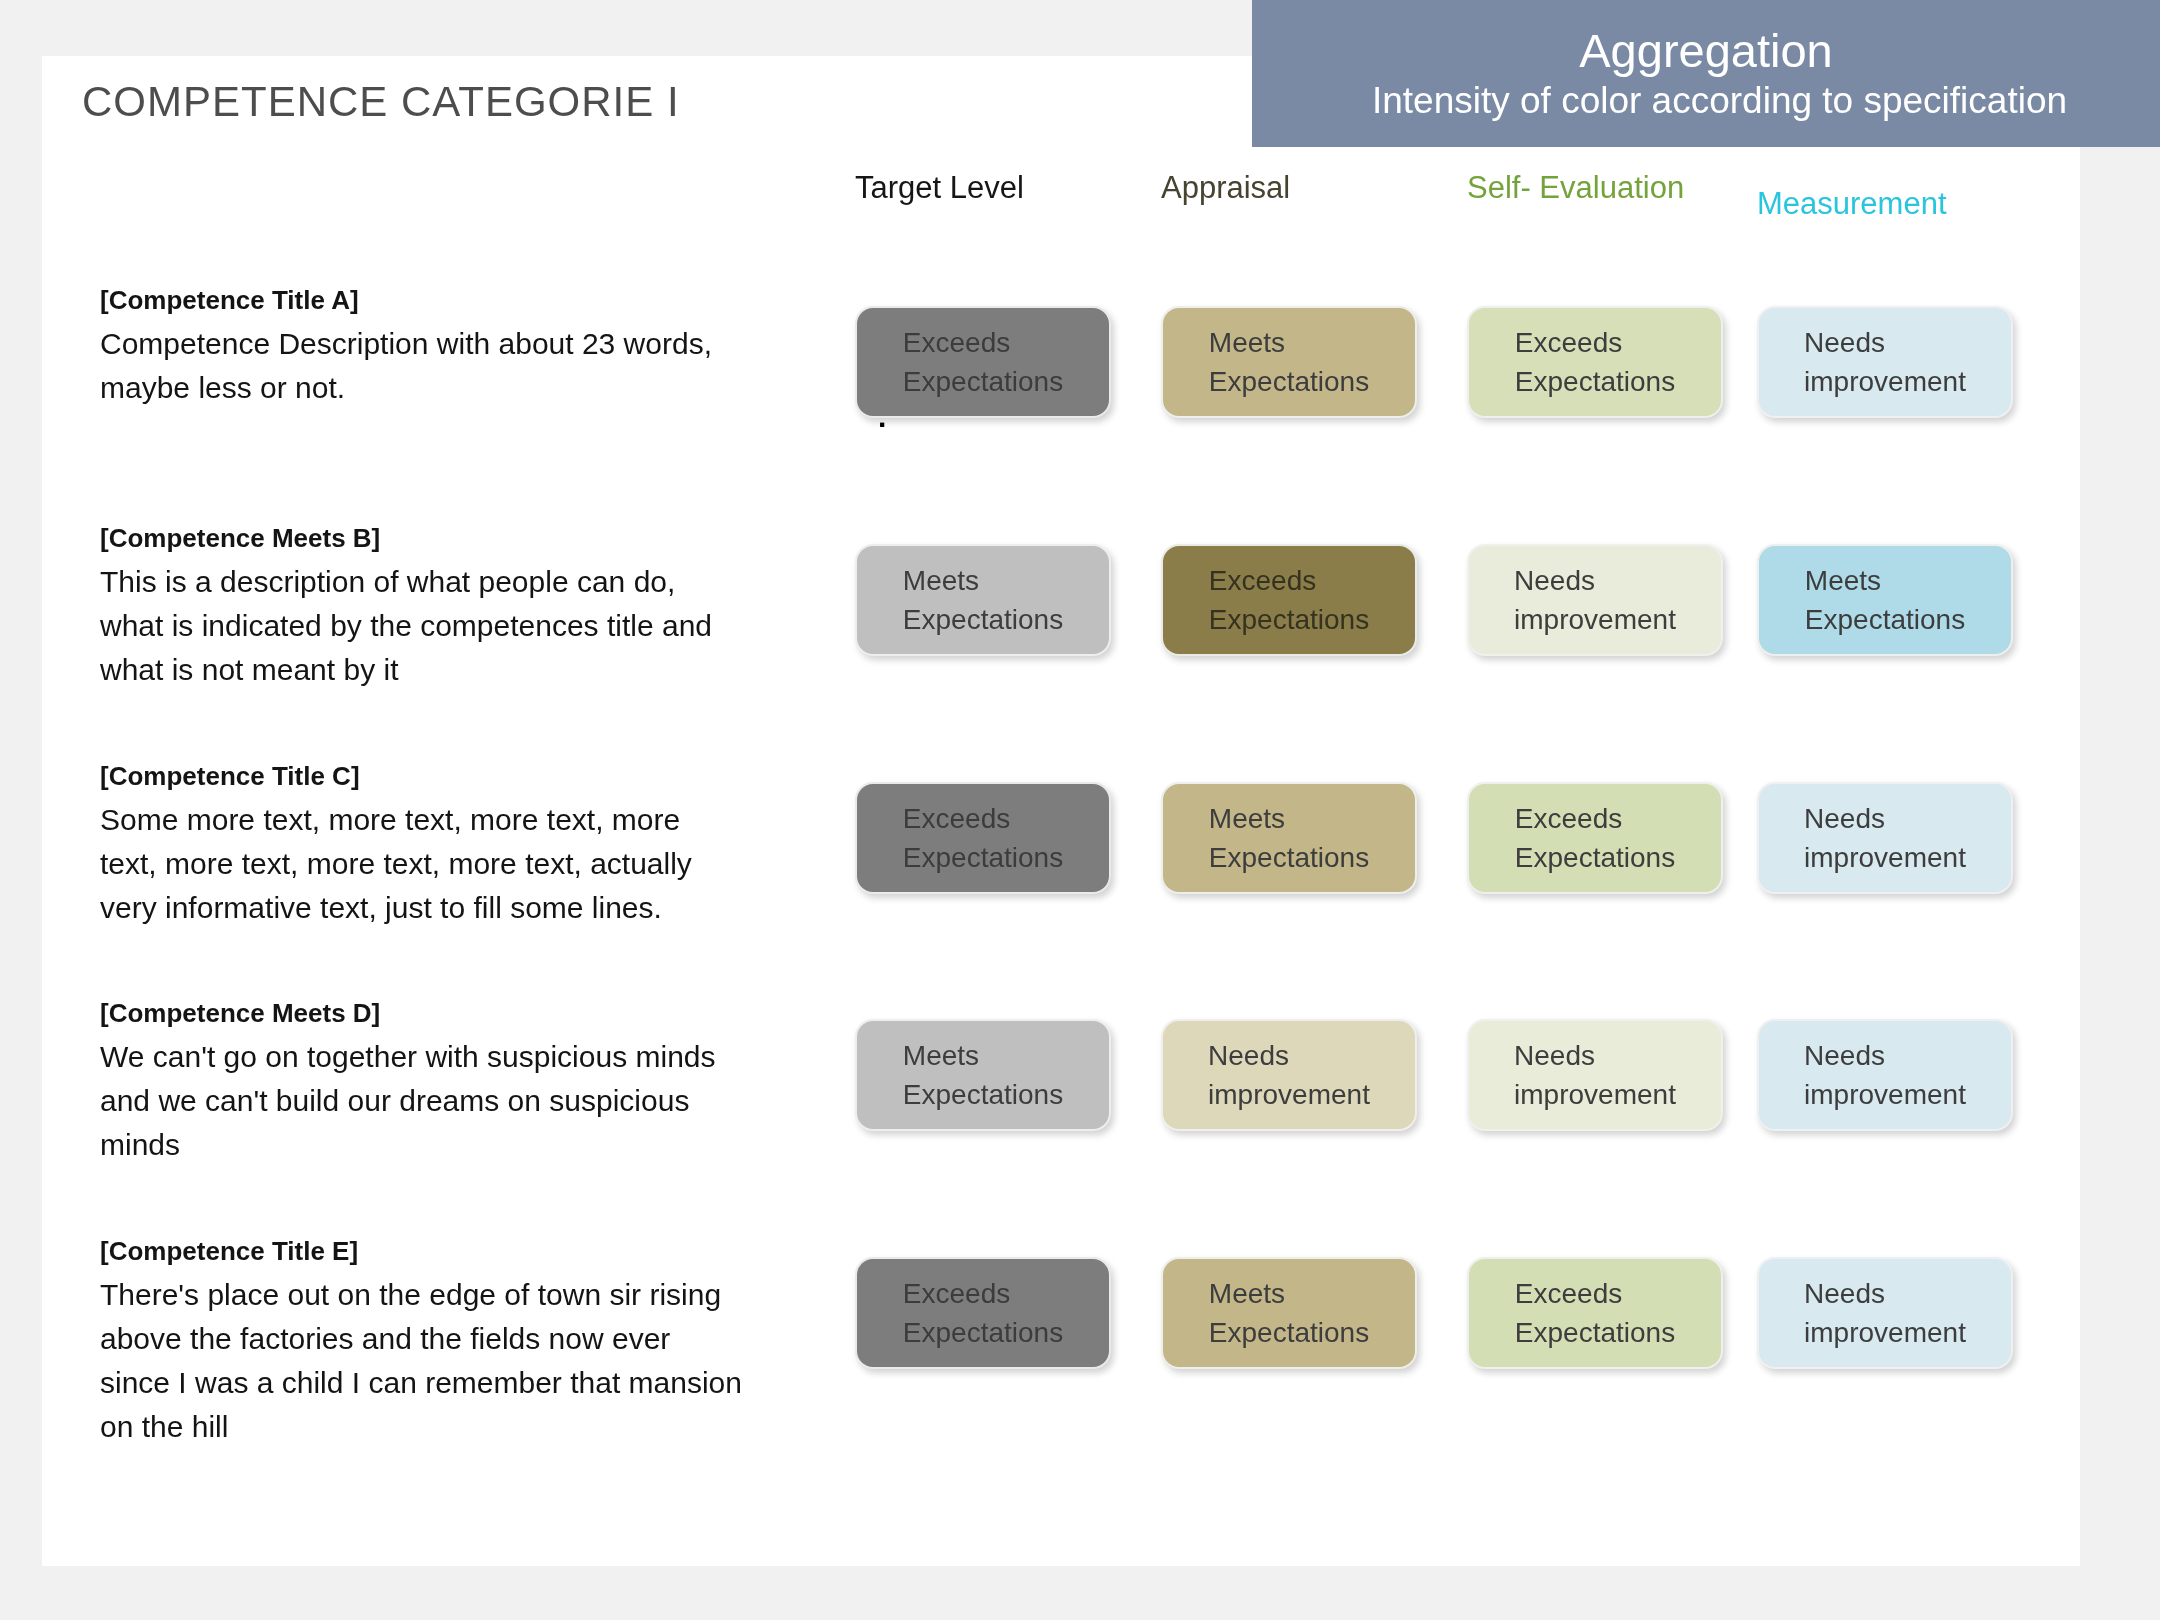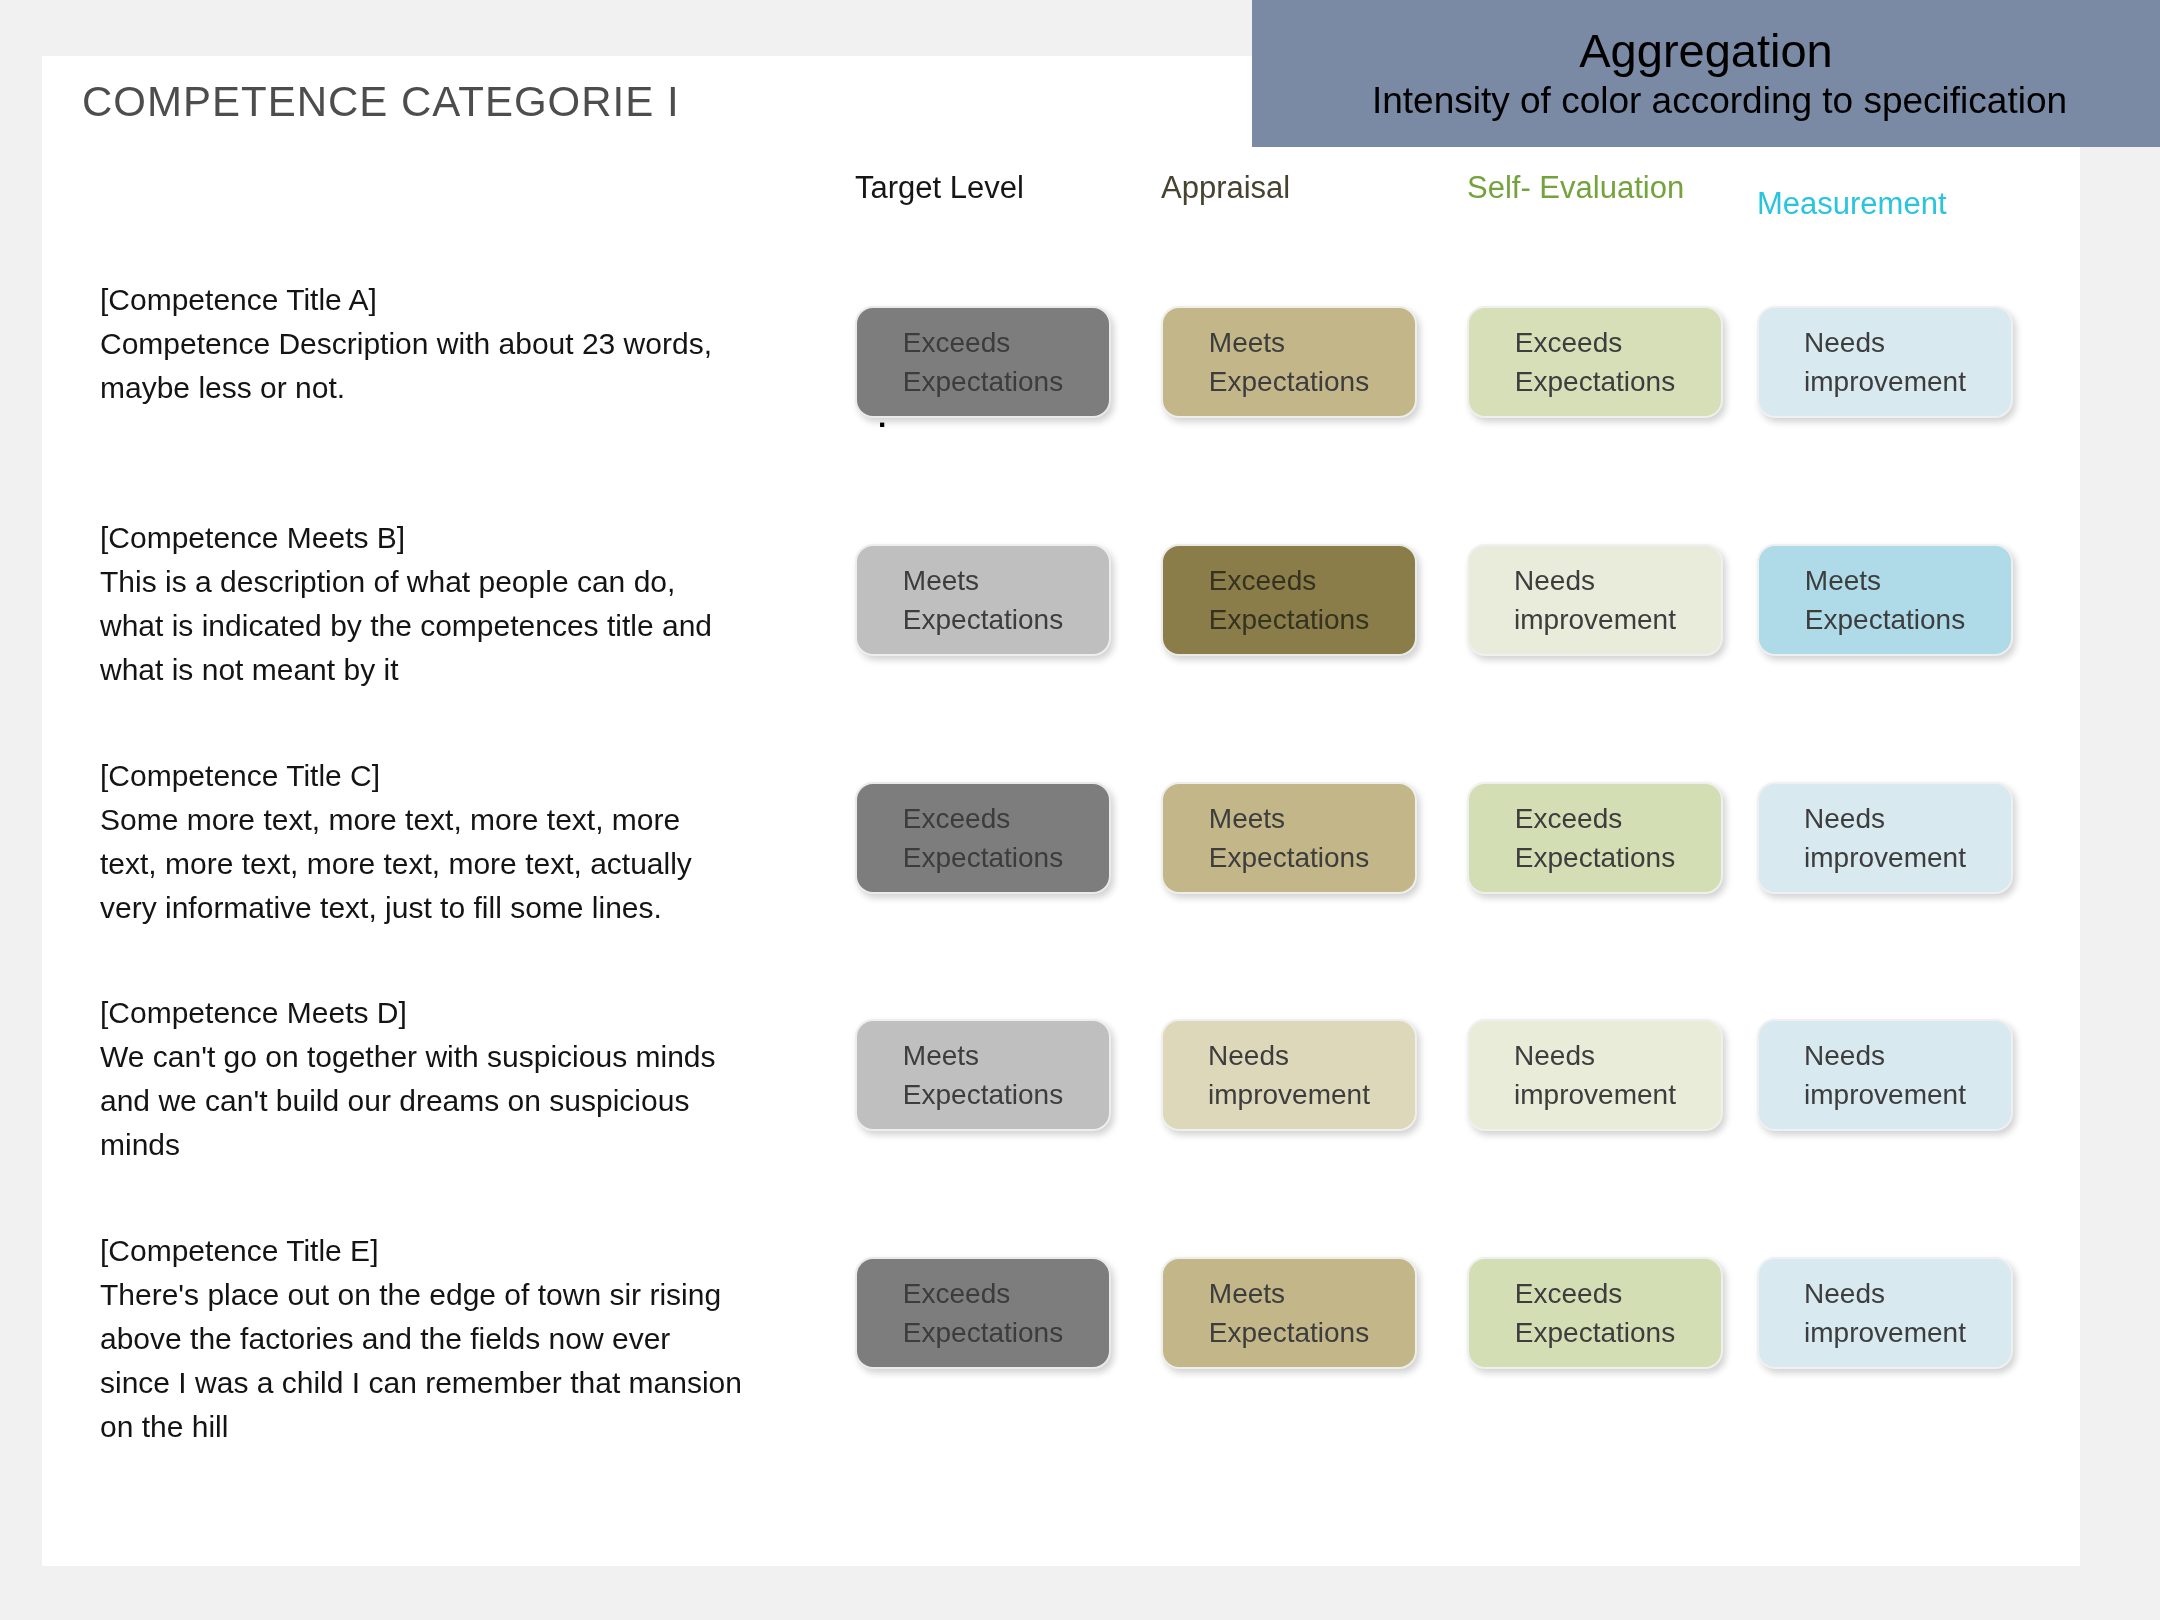--- a/index.html
+++ b/index.html
@@ -10,33 +10,33 @@
   .card{
     position:absolute;left:42px;top:56px;width:2038px;height:1510px;
   }
   .page-title{
     position:absolute;left:82px;top:78px;
     font-size:42px;letter-spacing:1px;color:#4d4d4d;
     white-space:nowrap;
   }
   .banner{
     position:absolute;left:1252px;top:0;width:908px;height:147px;
-    color:#000000;text-align:center;
+    color:#ffffff;text-align:center;
     display:flex;flex-direction:column;justify-content:center;gap:2px;
   }
   .banner-title{font-size:47px;line-height:52px;}
   .banner-subtitle{font-size:37px;line-height:44px;padding-left:27px;}
   .colhead{
     position:absolute;top:170px;width:256px;
     font-size:31px;font-weight:normal;white-space:nowrap;
   }
   .rowtext{
     position:absolute;left:100px;width:720px;color:#141414;
   }
-  .rowtext .title{font-size:30px;font-weight:normal;line-height:44px;}
+  .rowtext .title{font-size:26px;font-weight:bold;line-height:44px;}
   .rowtext .desc{font-size:30px;line-height:44px;white-space:pre-line;}
   .badge{
     position:absolute;width:256px;height:112px;border-radius:18px;
     display:flex;align-items:center;justify-content:center;
     font-size:28px;line-height:39px;white-space:pre-line;
     border:2px solid rgba(240,240,240,0.95);
     box-shadow:3px 4px 7px rgba(0,0,0,0.18);
     box-sizing:border-box;
   }
   .r0{top:306px}.r1{top:544px}.r2{top:782px}.r3{top:1019px}.r4{top:1257px}

